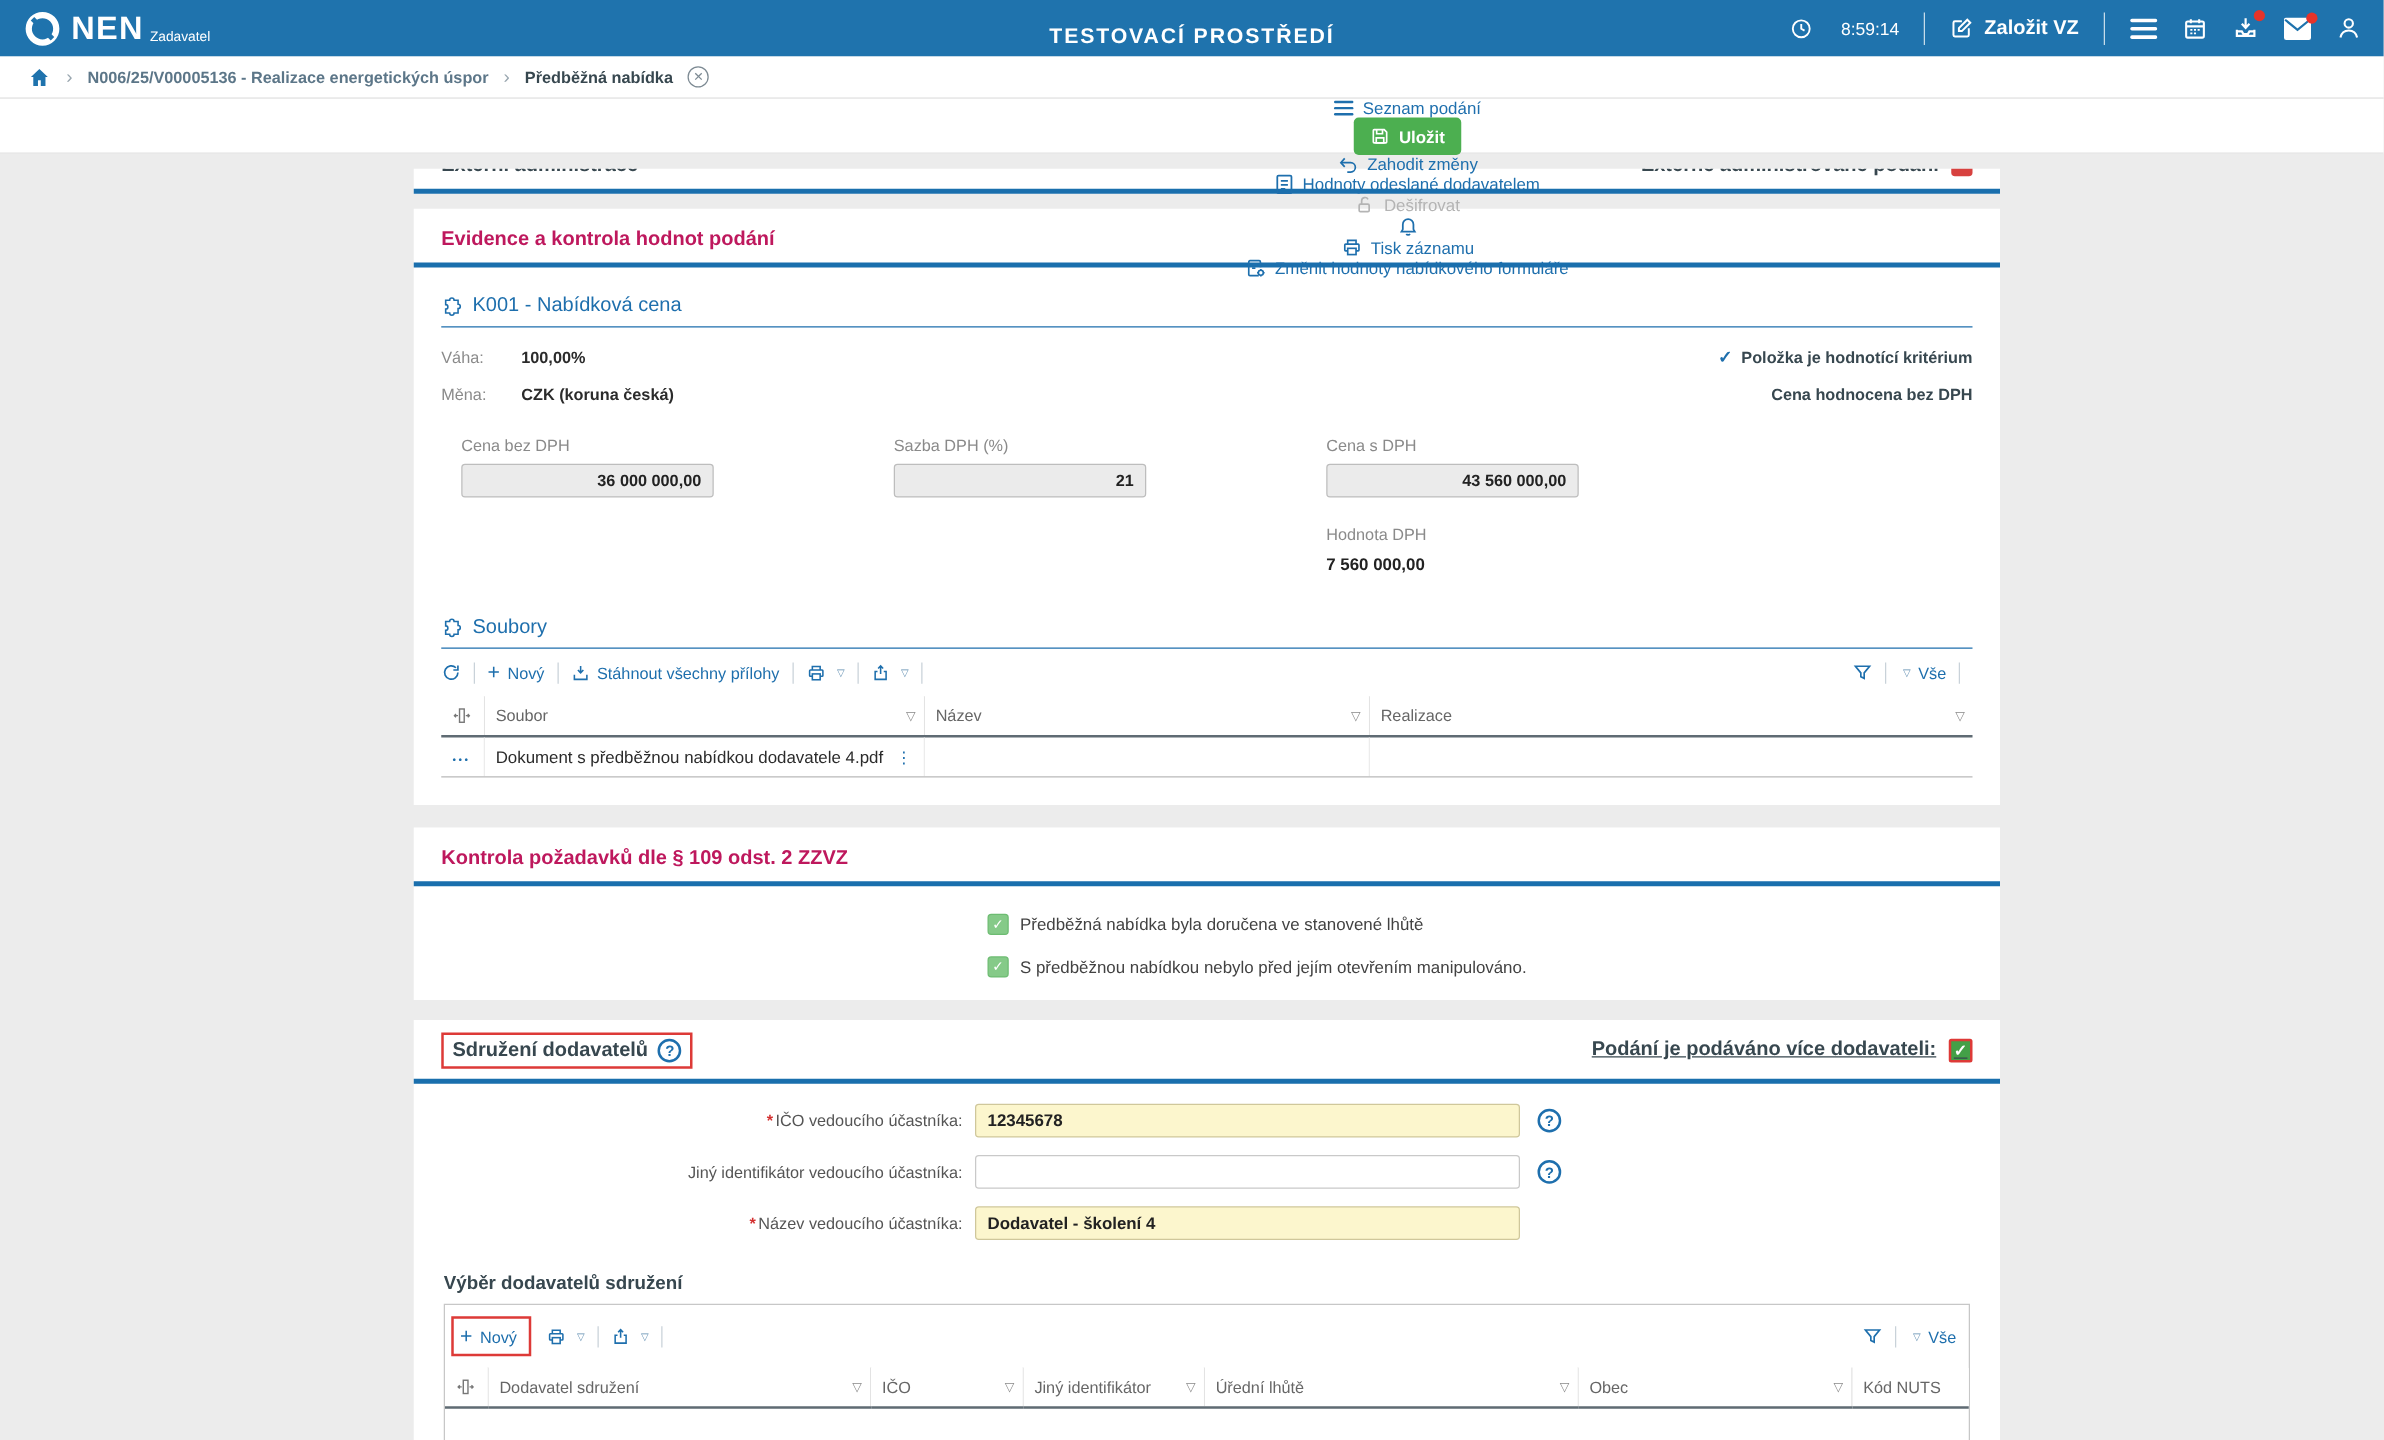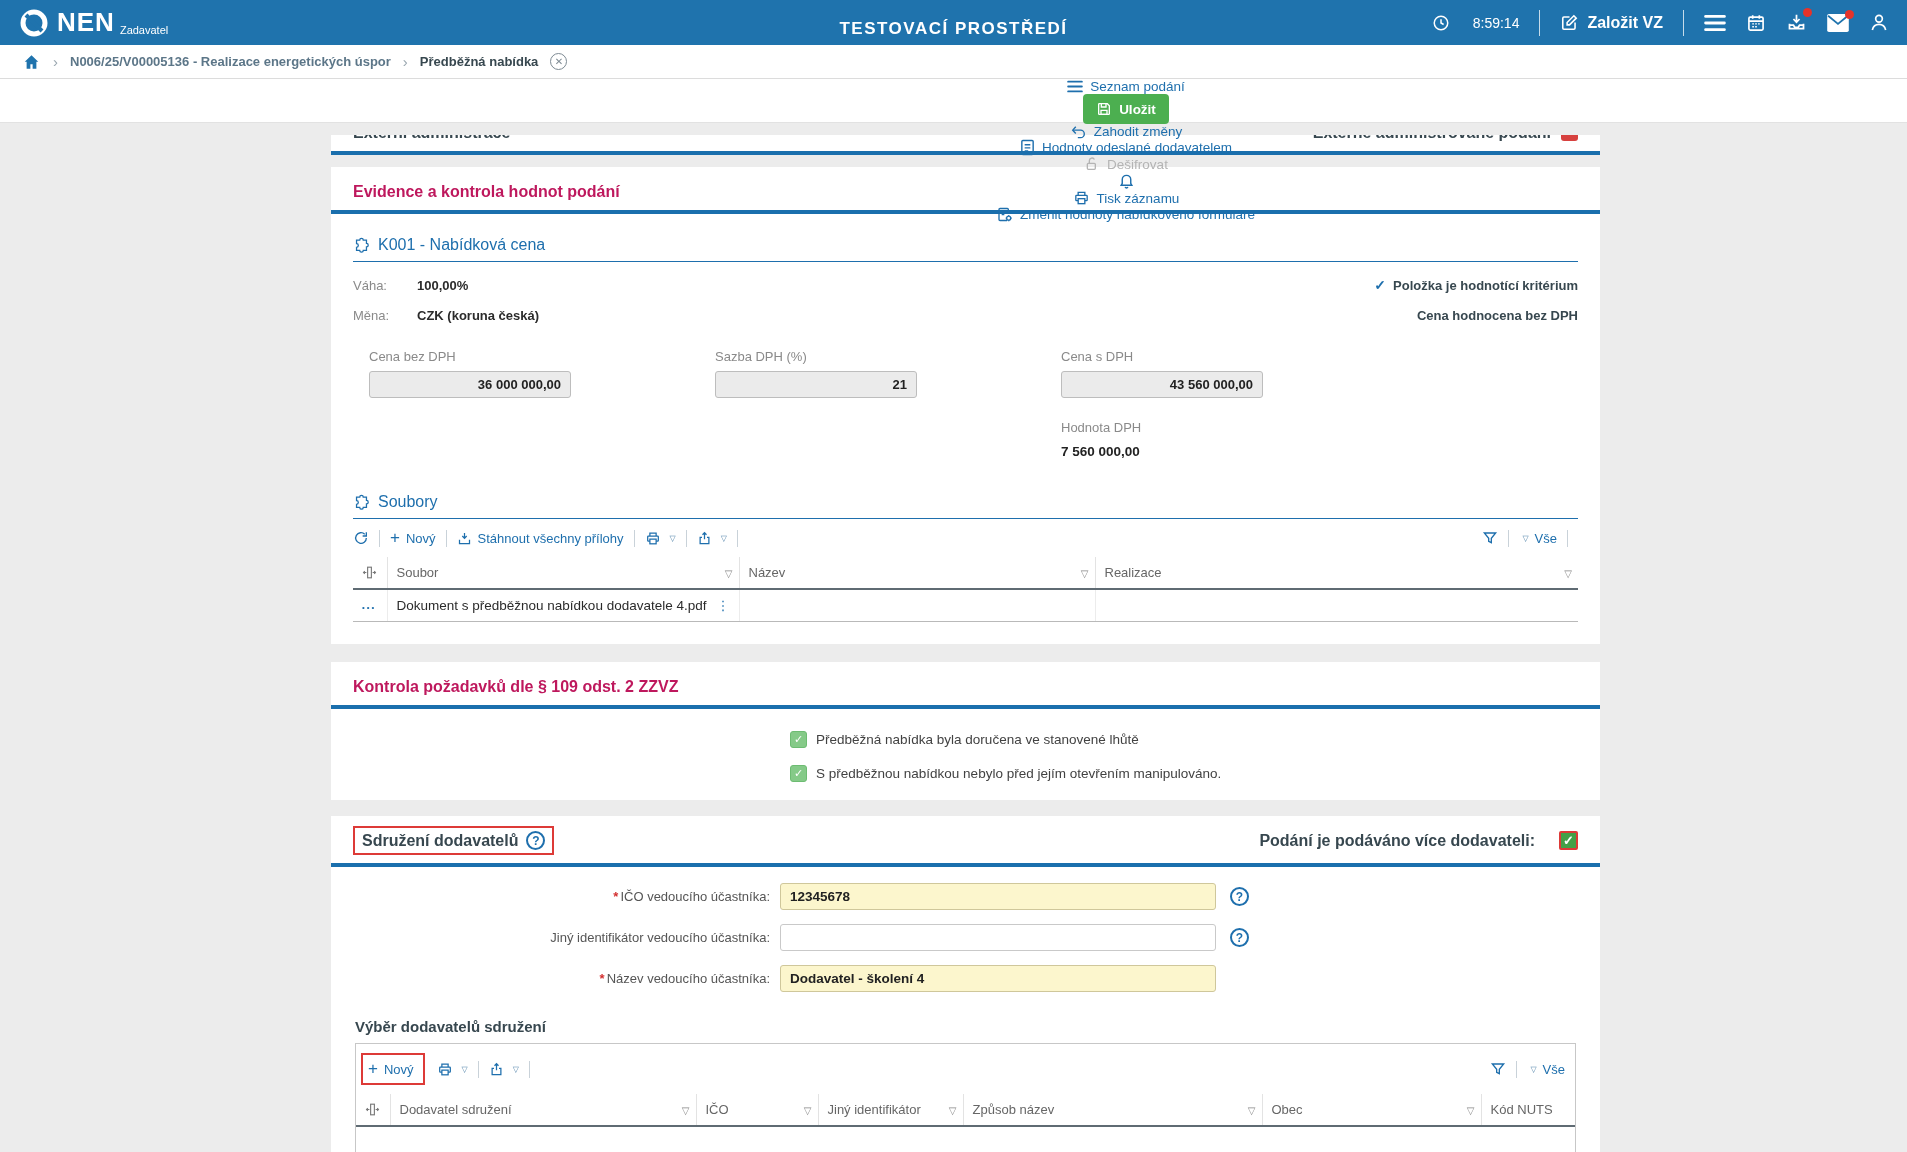--- a/index.html
+++ b/index.html
@@ -91,21 +91,21 @@
   
   .card-kontrola { margin-top:18px; padding-bottom:18px; }
   .chk-row { display:flex; align-items:center; gap:9px; margin:22px 0 0 459px; color:#424242; font-size:13.5px; }
   .gcheck { width:17px; height:17px; border-radius:3px; background:#85ca88; border:1px solid #6dbc72; color:#fff; font-size:11px; display:flex; align-items:center; justify-content:center; flex:none; }
 
   
   .card-sdruzeni { margin-top:16px; padding-bottom:12px; }
   .sdr-head { display:flex; align-items:center; justify-content:space-between; padding:10px 22px 8px; }
   .sdr-title-box { display:flex; align-items:center; gap:8px; border:2px solid #dd3a37; padding:3px 7px; }
   .sdr-title { font-size:16px; font-weight:bold; color:#37474f; }
-  .sdr-right { display:flex; align-items:center; gap:24px; font-size:16px; font-weight:bold; color:#37474f; }
+  .sdr-right { display:flex; align-items:flex-start; gap:10px; font-size:16px; font-weight:bold; color:#37474f;text-decoration:underline; }
   .gcheck-big { width:19px; height:19px; border-radius:2px; background:#43a047; border:2px solid #dd3a37; color:#fff; font-size:13px; display:flex; align-items:center; justify-content:center; }
   .help-ic { width:19px; height:19px; border-radius:50%; border:2px solid #1e6fad; color:#1e6fad; font-weight:bold; font-size:12px; display:flex; align-items:center; justify-content:center; cursor:pointer; flex:none; }
   .form-row { display:flex; align-items:center; margin-top:14px; }
   .form-label { width:449px; text-align:right; color:#555; padding-right:10px; }
   .req { color:#d32f2f; font-weight:bold; margin-right:2px; }
   .tinput { width:436px; height:27px; border:1px solid #c9c9c9; border-radius:3px; background:#fff; padding:0 9px; font-weight:bold; font-size:13.5px; color:#222; font-family:"Liberation Sans",sans-serif; }
   .tinput.yellow { background:#fcf6cd; border-color:#cfc79b; }
   .form-row .help-ic { margin-left:14px; }
   .vyber-title { font-size:15px; font-weight:bold; color:#37474f; margin:26px 24px 8px; }
   .list-panel { margin:0 24px; border:1px solid #c7c7c7; }
@@ -520,21 +520,21 @@
           <tr>
             <th>
               <svg class="ic" width="15" height="15" viewBox="0 0 24 24" fill="none" stroke="#777" stroke-width="1.8">
                 <rect x="9" y="3.5" width="6" height="17"></rect>
                   <path d="M7 12H2.5M4.5 10l-2 2 2 2M17 12h4.5M19.5 10l2 2-2 2"></path>
               </svg>
             </th>
             <th><span>Dodavatel sdružení</span><span class="th-caret">▽</span></th>
             <th><span>IČO</span><span class="th-caret">▽</span></th>
             <th><span>Jiný identifikátor</span><span class="th-caret">▽</span></th>
-            <th><span>Způsob název</span><span class="th-caret">▽</span></th>
+            <th><span>Úřední lhůtě</span><span class="th-caret">▽</span></th>
             <th><span>Obec</span><span class="th-caret">▽</span></th>
             <th><span>Kód NUTS</span></th>
           </tr>
         </thead>
       </table>
 
       <div class="empty-zone">
         
         
       </div>

